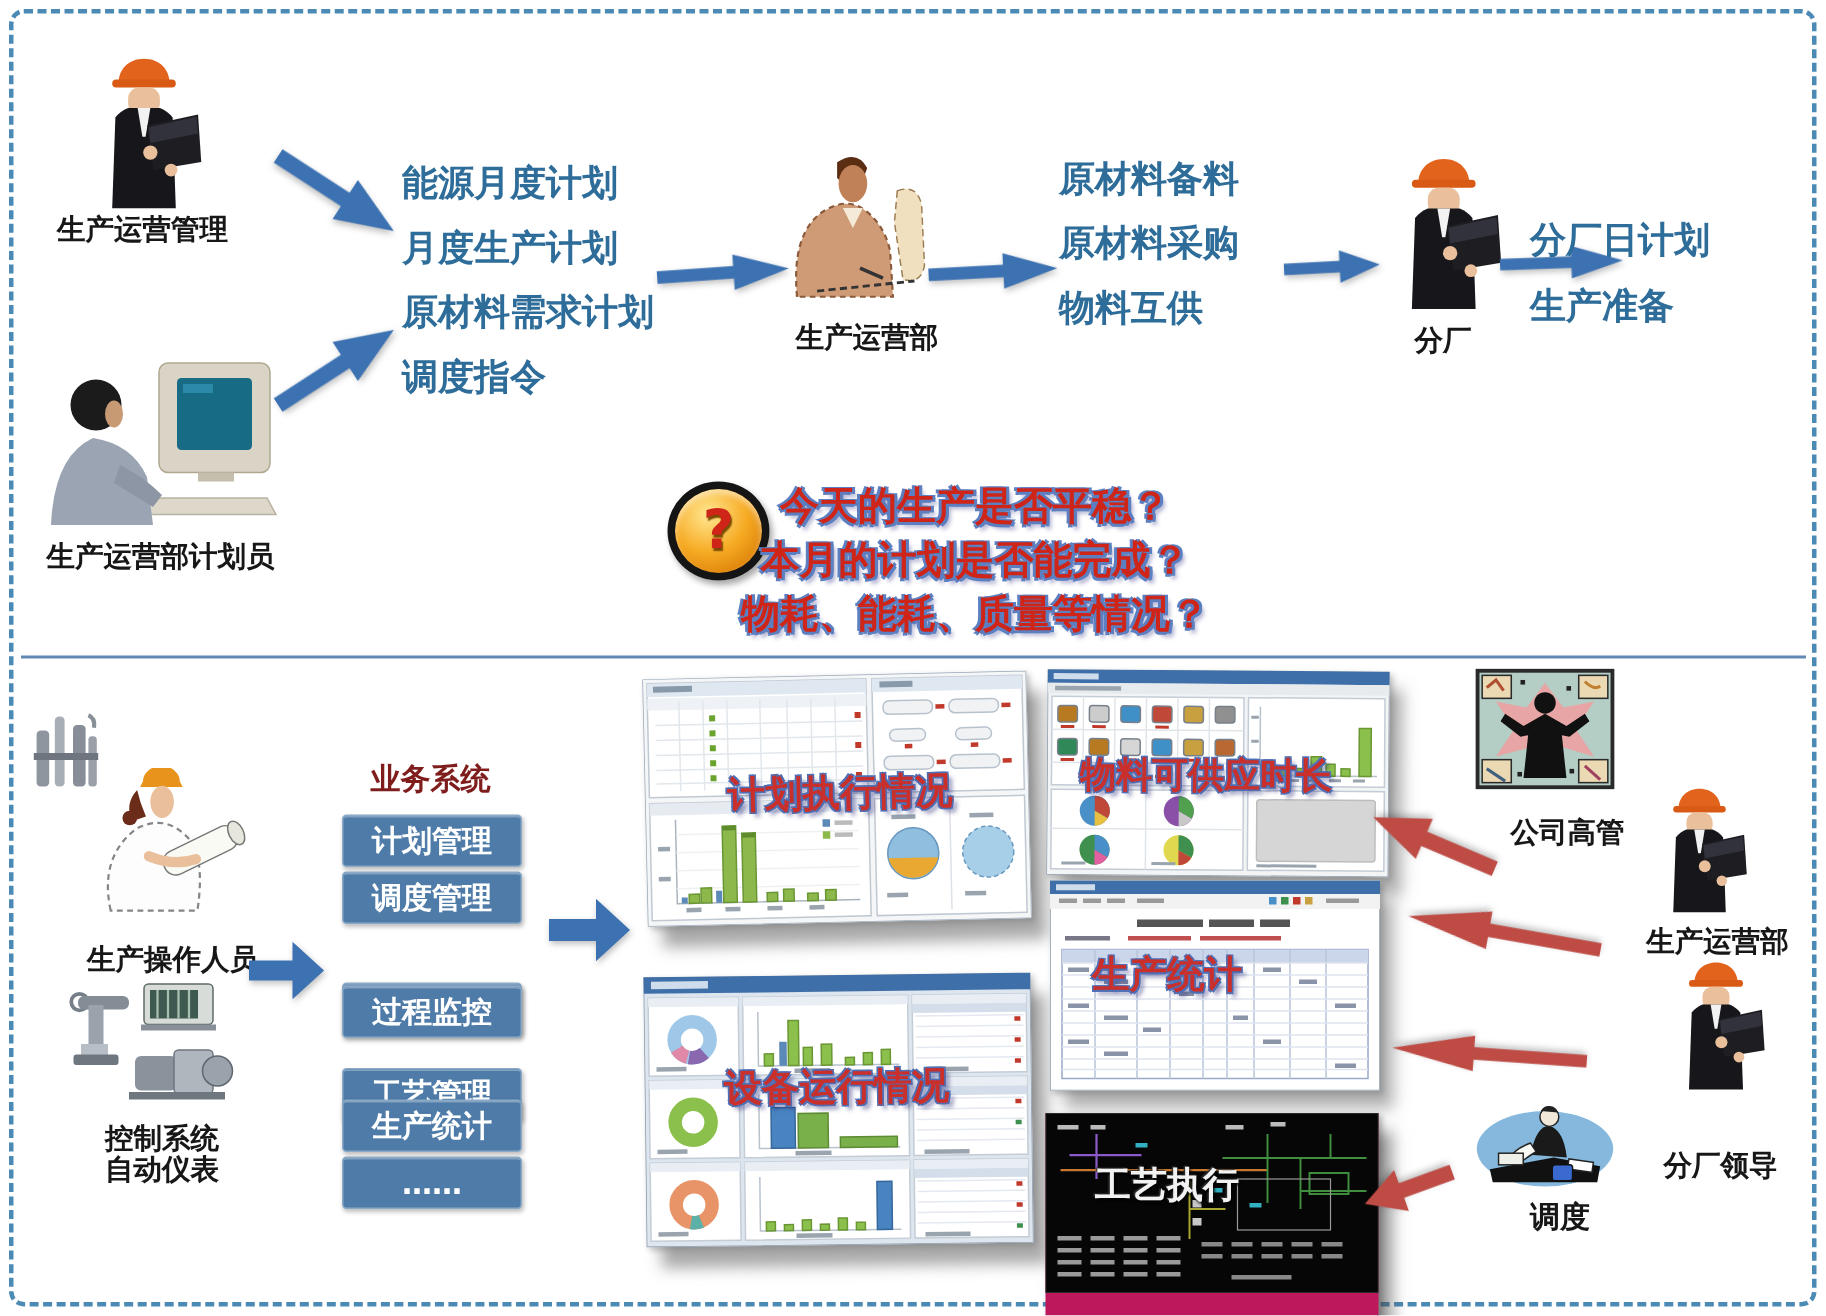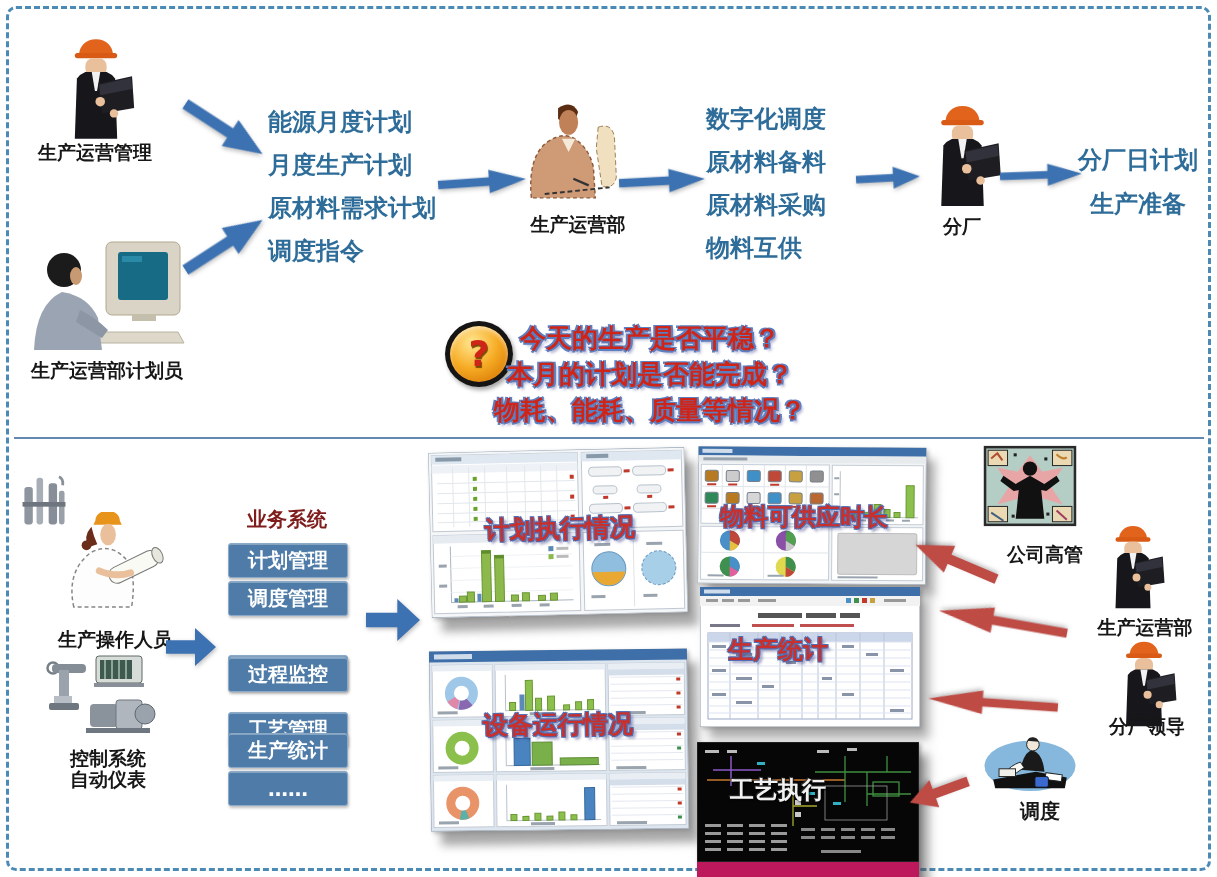--- a/index.html
+++ b/index.html
@@ -174,40 +174,39 @@
   <svg class="abs" style="left:518px;top:98px;width:105px;height:110px">
       <use href="#sym-writer"></use>
     </svg>
   <div class="figure-label" style="left:523px;top:212px;width:110px;font-size:19px;">生产运营部</div>
 
   <svg class="arr" style="left:619px;top:168px;width:86px;height:26px;transform:rotate(-3deg)">
       <use href="#sym-arrow" fill="#3d72b2"></use>
     </svg>
 
   <div class="blue-list" style="left:706px;top:98px;">
-    <div>数字化调度</div>
     <div>原材料备料</div>
     <div>原材料采购</div>
     <div>物料互供</div>
   </div>
 
   <svg class="arr" style="left:856px;top:166px;width:64px;height:24px;transform:rotate(-3deg)">
       <use href="#sym-arrow" fill="#3d72b2"></use>
     </svg>
 
   <svg class="abs" style="left:920px;top:100px;width:85px;height:112px">
       <use href="#sym-hardhat-man"></use>
     </svg>
   <div class="figure-label" style="left:917px;top:214px;width:90px;font-size:19px;">分厂</div>
 
   <svg class="arr" style="left:1000px;top:163px;width:82px;height:24px;transform:rotate(-2deg)">
       <use href="#sym-arrow" fill="#3d72b2"></use>
     </svg>
 
-  <div class="blue-list" style="left:1078px;top:138px;line-height:44px;text-align:center;">
+  <div class="blue-list" style="left:1020px;top:138px;line-height:44px;">
     <div>分厂日计划</div>
     <div>生产准备</div>
   </div>
 
   <div class="q-badge">
       <span>?</span>
     </div>
   <div class="q-lines">
     <div>今天的生产是否平稳？</div>
     <div>本月的计划是否能完成？</div>
@@ -646,21 +645,21 @@
   <div class="figure-label" style="left:1000px;top:542px;width:90px;font-size:19px;">公司高管</div>
 
   <svg class="abs" style="left:1098px;top:522px;width:70px;height:90px">
       <use href="#sym-hardhat-man"></use>
     </svg>
   <div class="figure-label" style="left:1090px;top:615px;width:110px;font-size:19px;">生产运营部</div>
 
   <svg class="abs" style="left:1108px;top:638px;width:72px;height:92px">
       <use href="#sym-hardhat-man"></use>
     </svg>
-  <div class="figure-label" style="left:1102px;top:714px;width:90px;font-size:19px;">分厂领导</div>
+  <div class="figure-label" style="left:1102px;top:764px;width:90px;font-size:19px;">分厂领导</div>
 
   <svg class="abs" style="left:981px;top:733px;width:98px;height:60px">
       <use href="#sym-dispatcher"></use>
     </svg>
   <div class="figure-label" style="left:995px;top:798px;width:90px;font-size:20px;">调度</div>
 
   <svg class="arr" style="left:912px;top:546px;width:88px;height:32px;transform:rotate(203deg)">
       <use href="#sym-arrow" fill="#bf4b45"></use>
     </svg>
   <svg class="arr" style="left:938px;top:608px;width:130px;height:28px;transform:rotate(190deg)">

